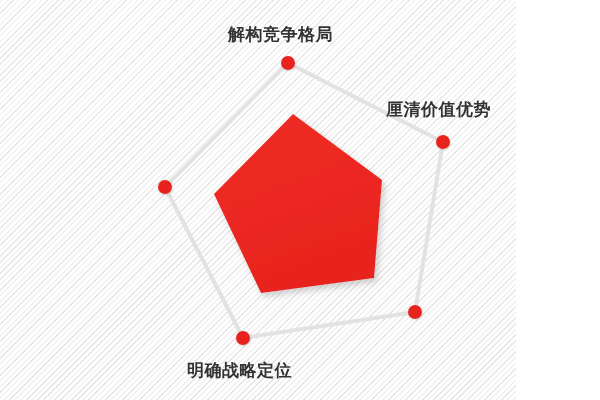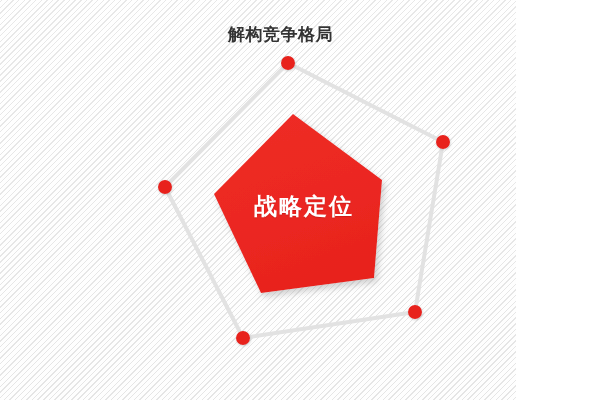--- a/index.html
+++ b/index.html
@@ -101,19 +101,20 @@
     <circle cx="288" cy="63" r="7" fill="#E8211B" filter="url(#dotShadow)"></circle>
     <circle cx="443" cy="142" r="7" fill="#E8211B" filter="url(#dotShadow)"></circle>
     <circle cx="415" cy="312" r="7" fill="#E8211B" filter="url(#dotShadow)"></circle>
     <circle cx="243" cy="338" r="7" fill="#E8211B" filter="url(#dotShadow)"></circle>
     <circle cx="165" cy="187" r="7" fill="#E8211B" filter="url(#dotShadow)"></circle>
 
   </svg>
 
   <div class="axis-label" id="label-0">解构竞争格局</div>
 
+  <div class="axis-label" id="label-1">厘清价值优势</div>
 
 
+  <div class="axis-label" id="label-3">明确战略定位</div>
 
 
-  <div class="center-label" id="center-text">战略定位</div>
 
 </div>
 
 </body></html>

